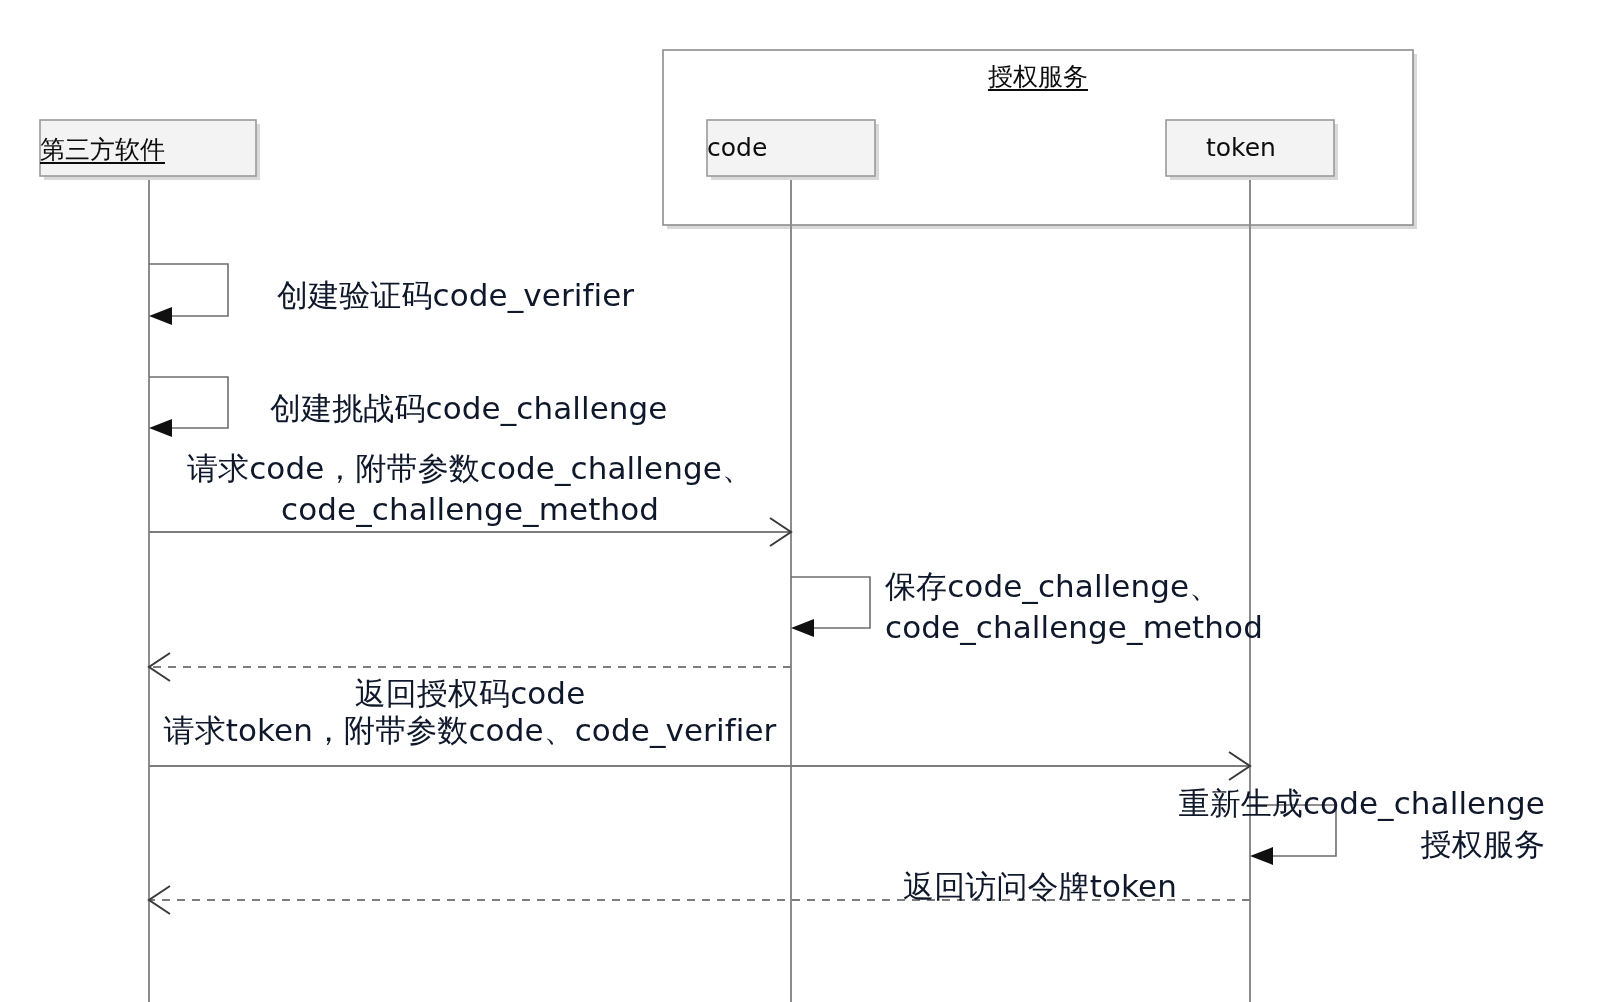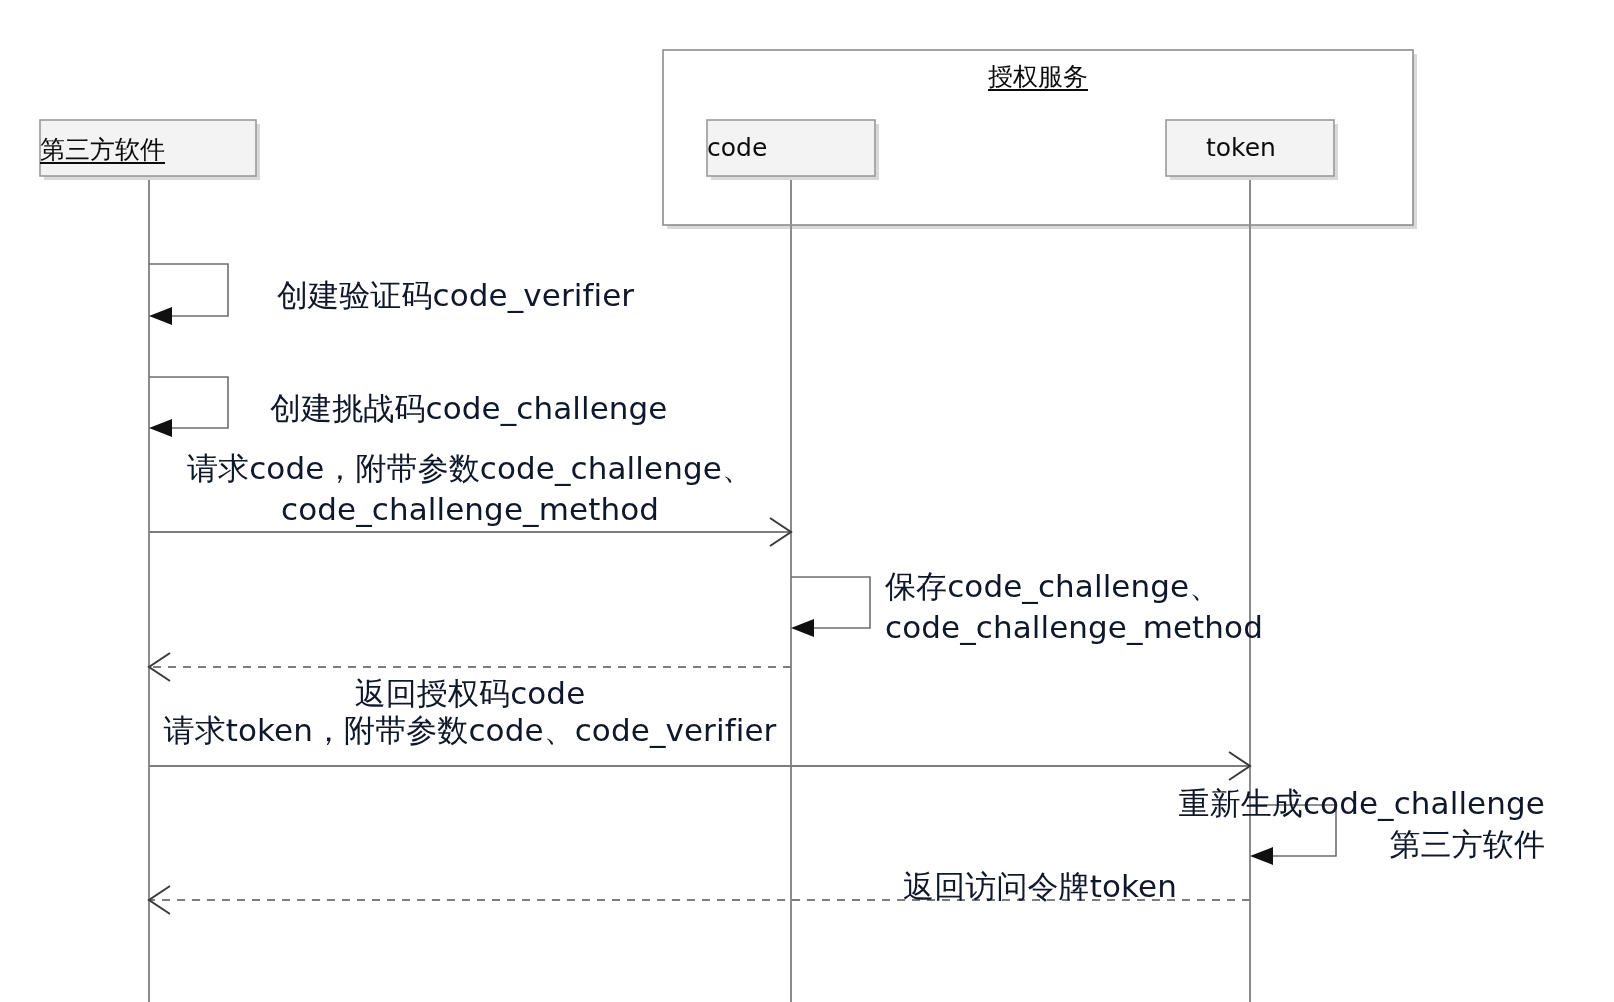--- a/index.html
+++ b/index.html
@@ -192,17 +192,17 @@
 code_challenge_method</div>
 
   <div class="label center" style="left:885px; top:566px; width:310px;">保存code_challenge、
 code_challenge_method</div>
 
   <div class="label center" style="left:155px; top:633px; width:630px;margin-top:40px;">返回授权码code</div>
 
   <div class="label center" style="left:155px; top:710px; width:630px;">请求token，附带参数code、code_verifier</div>
 
   <div class="label right" style="left:1135px; top:783px; width:410px;">重新生成code_challenge
-第三方软件</div>
+授权服务</div>
 
   <div class="label center" style="left:790px; top:866px; width:500px;">返回访问令牌token</div>
 
 </div>
 
 </body></html>

